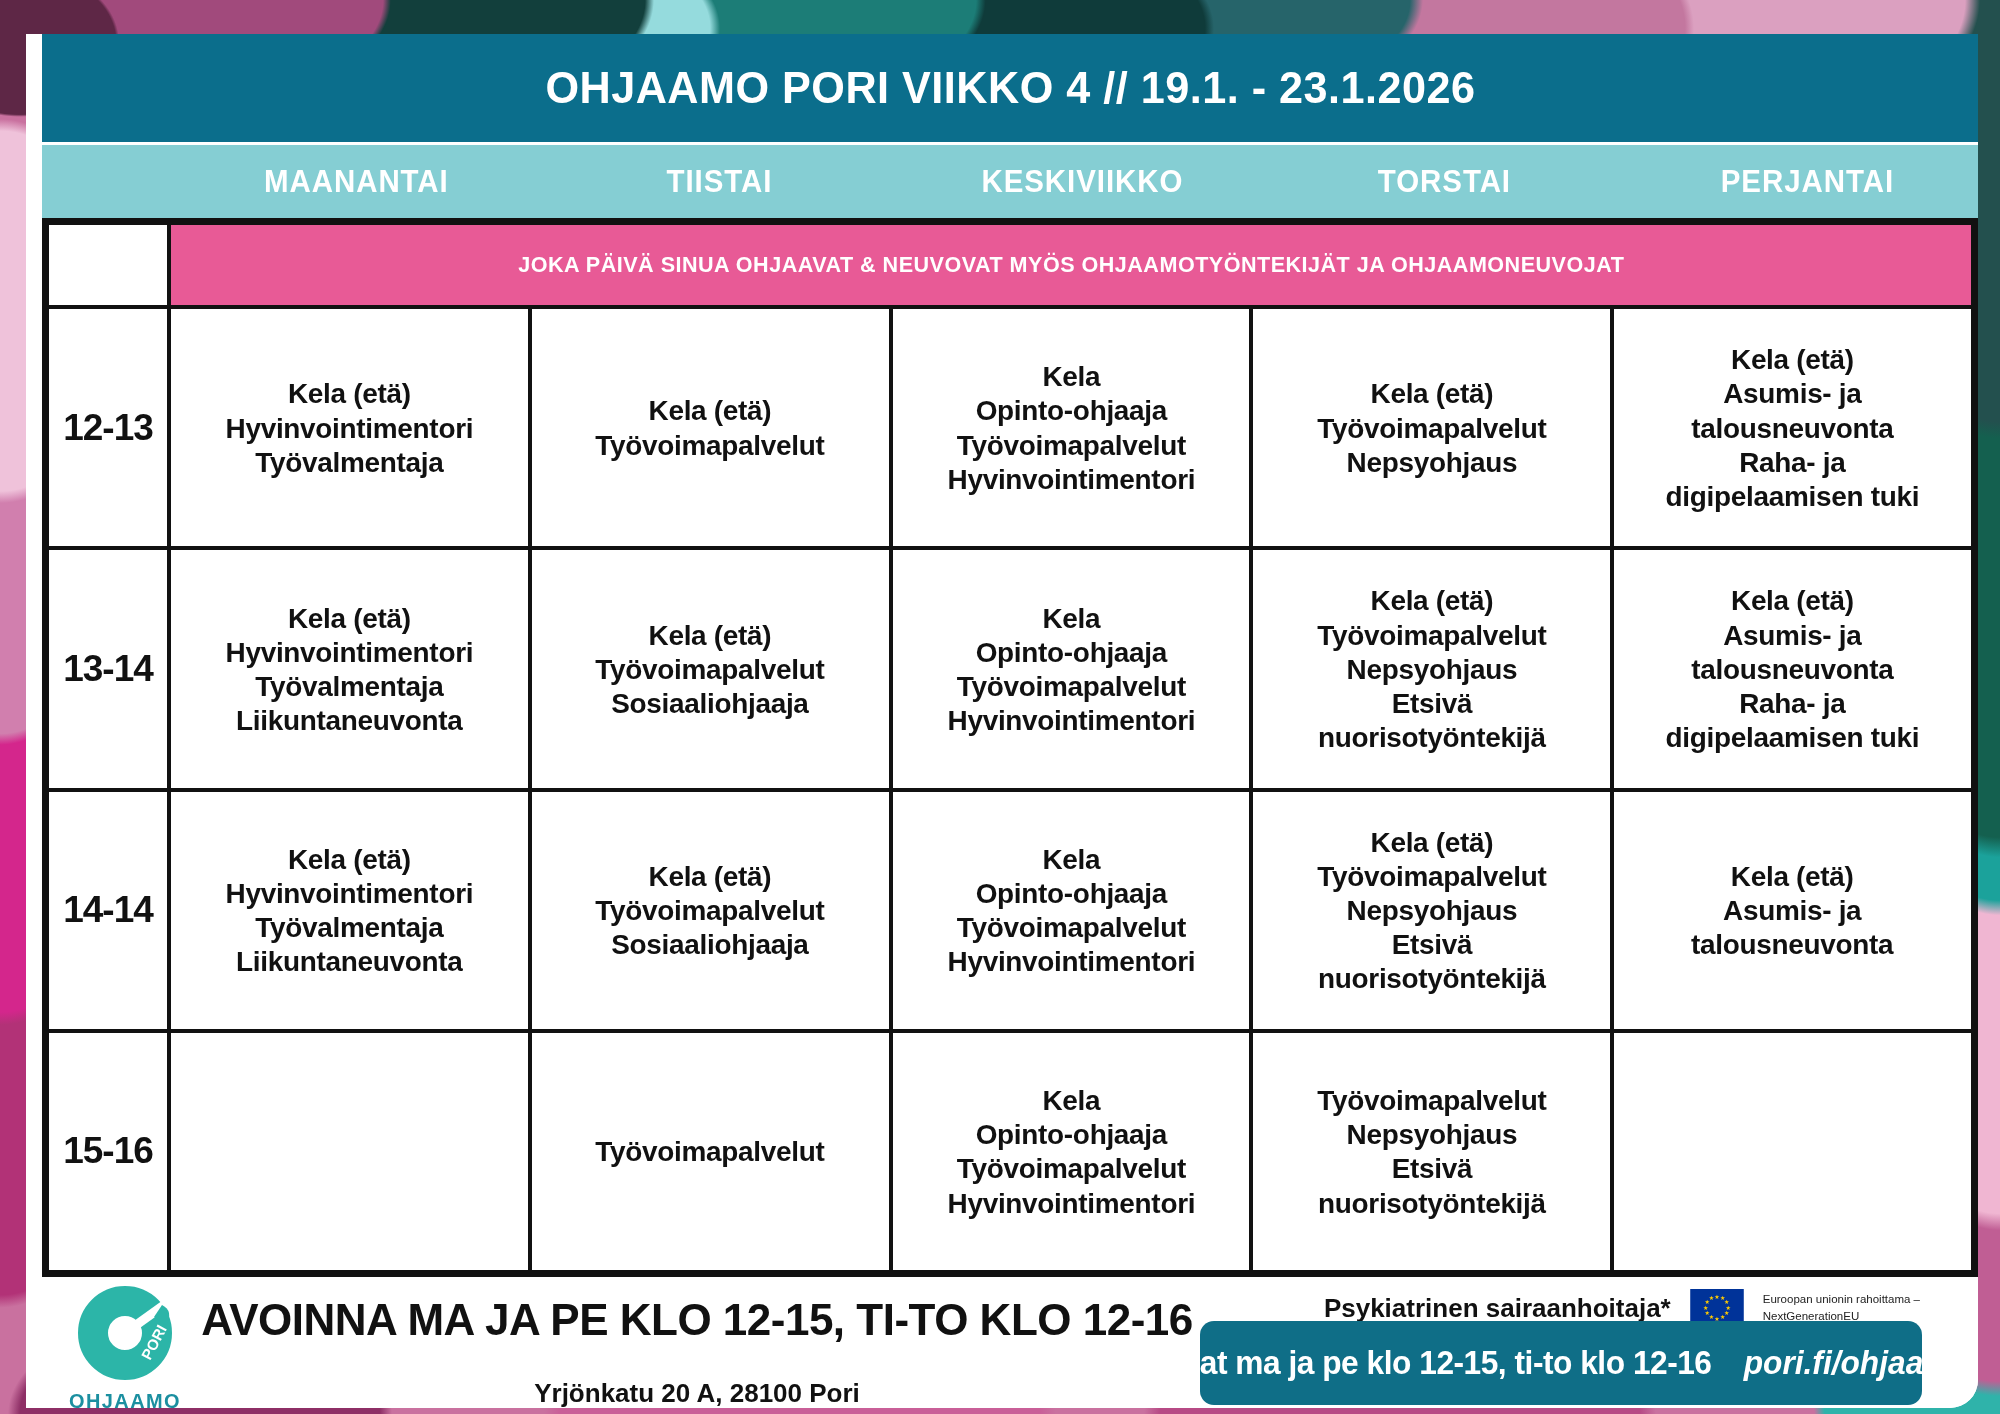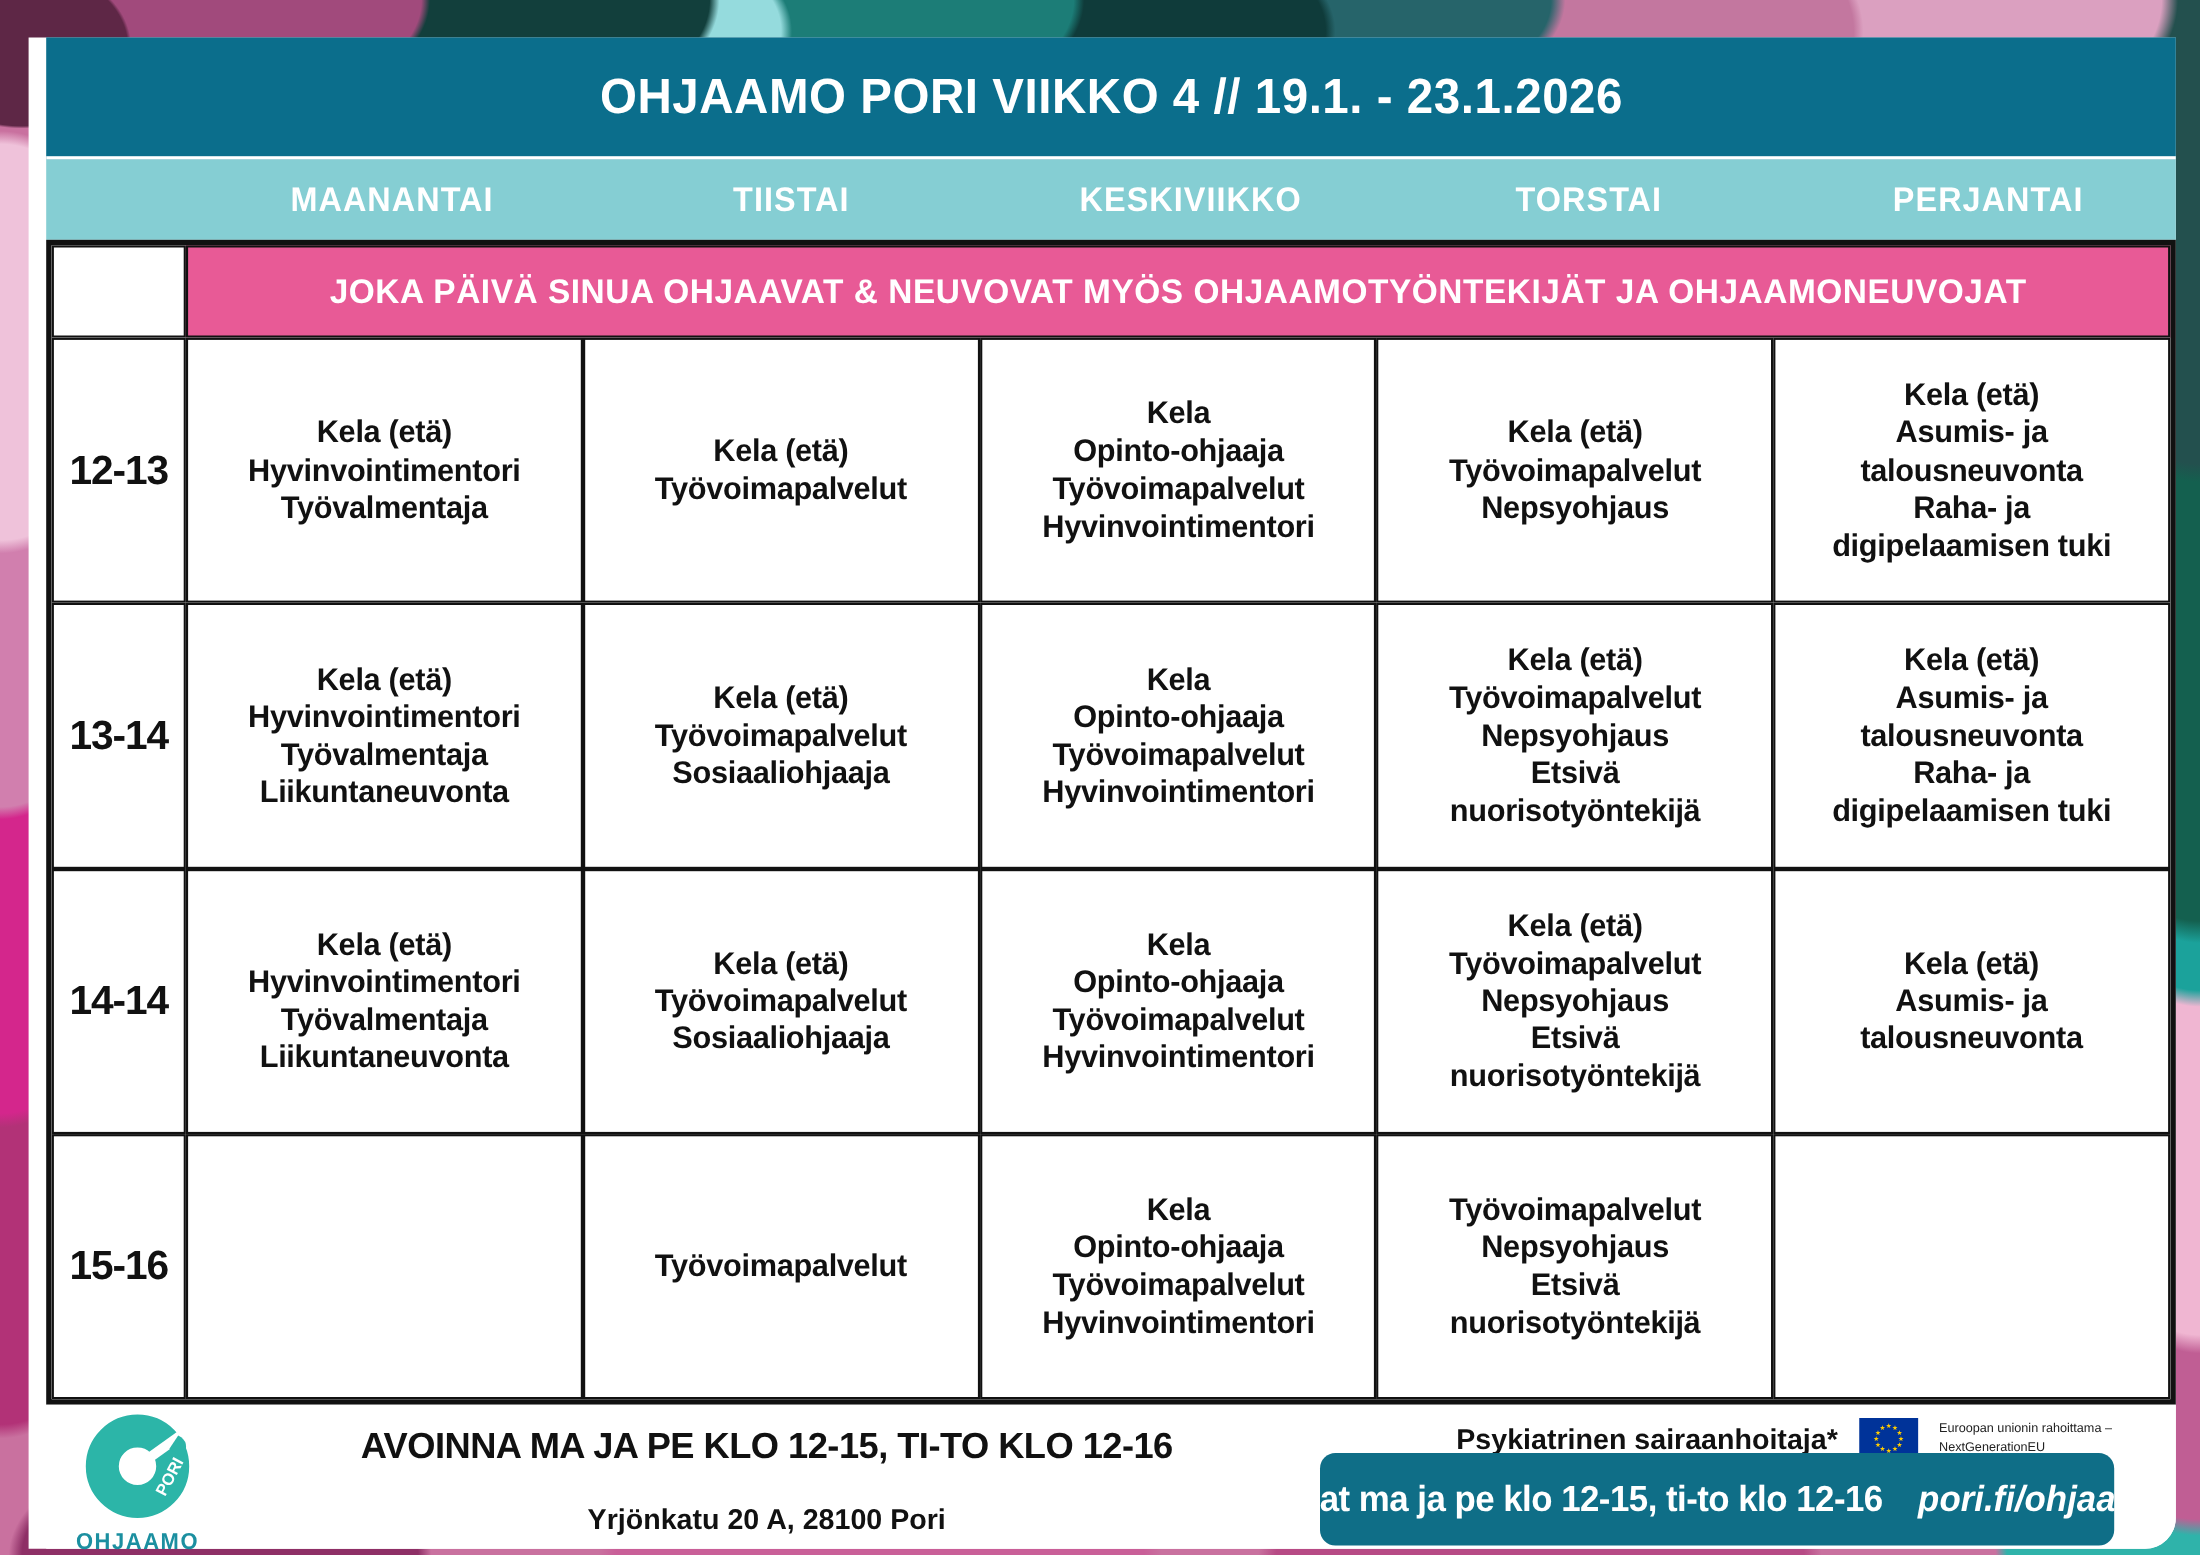--- a/index.html
+++ b/index.html
@@ -63,37 +63,37 @@
     flex:0 0 auto;height:1059px;border:5px solid #111;box-sizing:border-box;
     display:grid;grid-template-columns:122px repeat(5,1fr);
     grid-template-rows:84px repeat(4,1fr);
   }
   .tcell{
     border:2px solid #111;display:flex;align-items:center;justify-content:center;
     background:#fff;box-sizing:border-box;
   }
   .banner{
     grid-column:2/7;background:var(--banner-pink,#e85a96);
-    color:#fff;font-weight:bold;font-size:31px;letter-spacing:0.5px;
+    color:#fff;font-weight:bold;font-size:22px;letter-spacing:0.5px;
     text-align:center;
   }
   .banner .banner-text{transform:scaleX(0.98);}
   .time{font-size:37px;font-weight:bold;color:#111;letter-spacing:-1px;}
   .cell-text{
     white-space:pre-line;text-align:center;font-weight:bold;color:#111;
     font-size:28.5px;line-height:1.2;letter-spacing:-0.3px;transform:scaleX(0.98);
   }
   .footer{position:relative;flex:1;background:#fff;border-bottom-right-radius:28px;}
   .logo{position:absolute;left:20px;top:6px;width:126px;text-align:center;}
   .logo-word{
     color:#1b8fa0;font-weight:bold;font-size:21px;letter-spacing:1.5px;margin-top:-2px;
     transform:scaleX(0.95);
   }
   .open-info{position:absolute;left:150px;top:18px;width:1010px;text-align:center;color:#111;}
-  .open-hours{font-size:33px;font-weight:bold;letter-spacing:-0.5px;}
+  .open-hours{font-size:44px;font-weight:bold;letter-spacing:-0.5px;}
   .address{font-size:26px;font-weight:bold;margin-top:33px;}
   .psy-row{position:absolute;right:58px;top:12px;display:flex;align-items:center;gap:18px;}
   .psy-text{font-size:26px;font-weight:bold;color:#111;}
   .eu-text{font-size:11.5px;color:#222;line-height:1.45;}
   .chat-box{
     position:absolute;right:56px;bottom:3px;width:722px;height:84px;
     background:var(--chat-teal,#0f6e87);border-radius:14px;
     display:flex;align-items:center;justify-content:center;gap:16px;color:#fff;
   }
   .chat-text{font-size:33px;font-weight:bold;letter-spacing:-0.5px;transform:scaleX(0.96);white-space:nowrap;}

